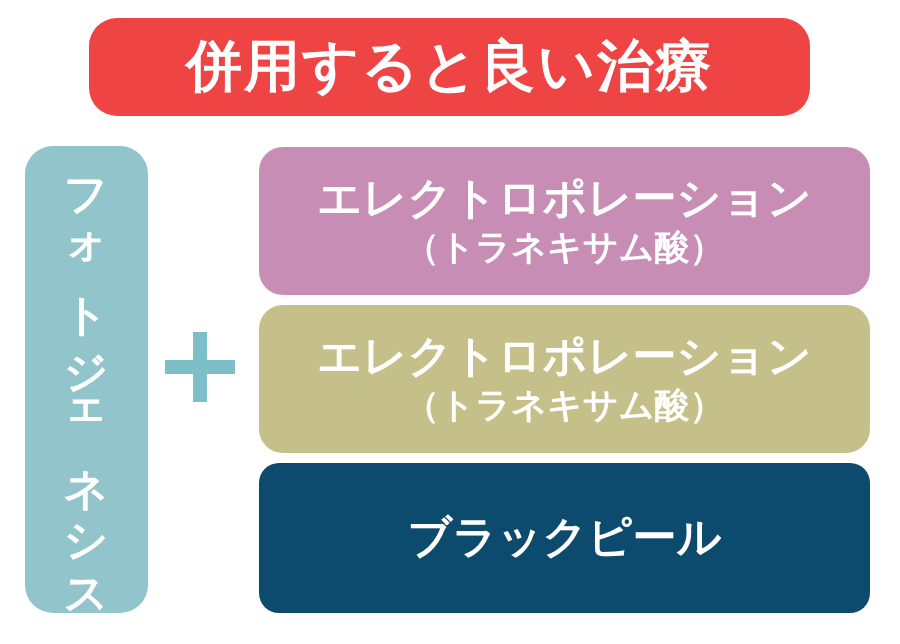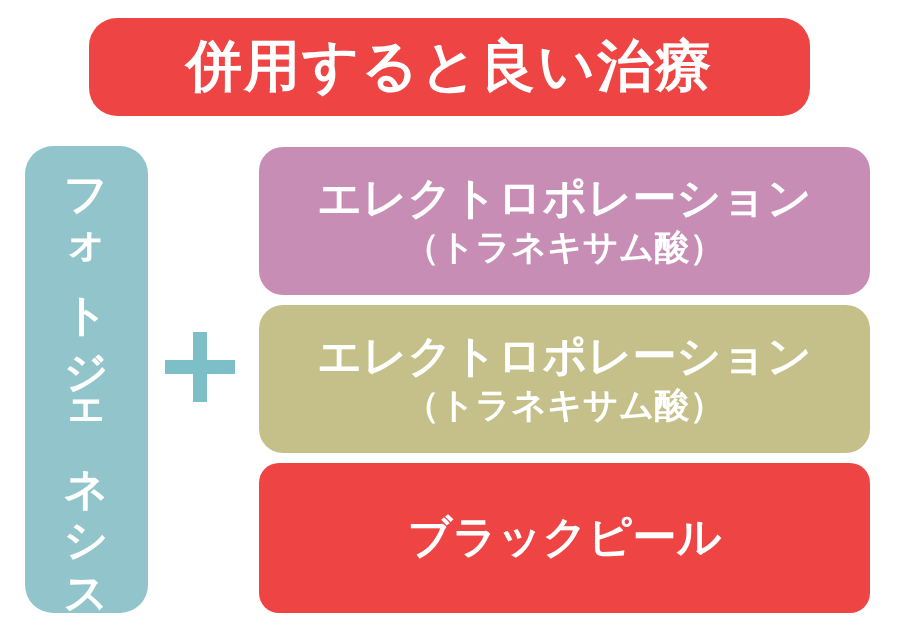--- a/index.html
+++ b/index.html
@@ -142,20 +142,20 @@
     <div class="treatment" style="background-color: rgb(199, 141, 180);">
       <div class="t-name">エレクトロポレーション</div>
       <div class="t-detail">（トラネキサム酸）</div>
     </div>
 
     <div class="treatment" style="background-color: rgb(197, 192, 137);">
       <div class="t-name">エレクトロポレーション</div>
       <div class="t-detail">（トラネキサム酸）</div>
     </div>
 
-    <div class="treatment dark" style="background-color: #ef4444;">
+    <div class="treatment dark" style="background-color: #0c4a6e;">
       <div class="t-name">ブラックピール</div>
 
     </div>
 
   </div>
 
 </div>
 
 </body></html>

